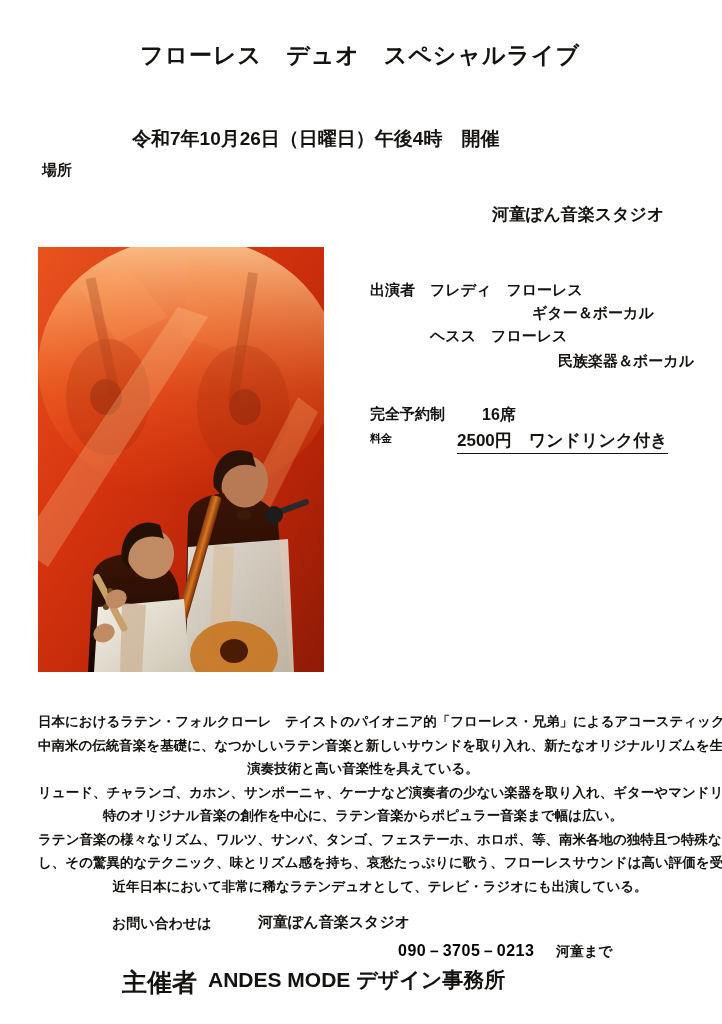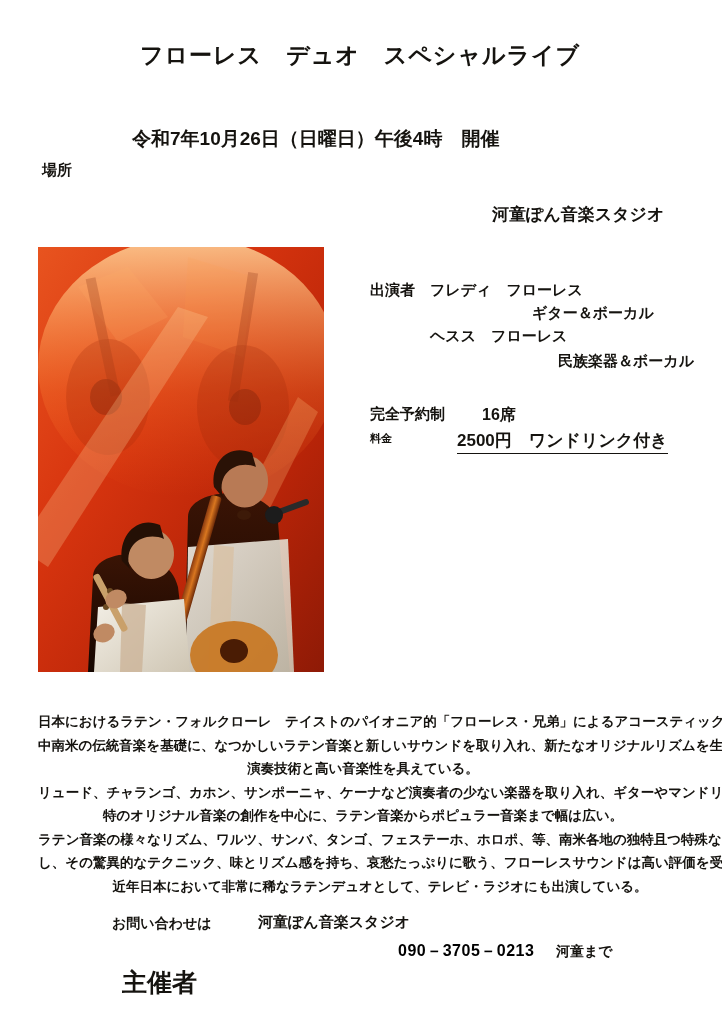--- a/index.html
+++ b/index.html
@@ -361,14 +361,15 @@
     <p>し、その驚異的なテクニック、味とリズム感を持ち、哀愁たっぷりに歌う、フローレスサウンドは高い評価を受けている。</p>
     <p class="indent">近年日本において非常に稀なラテンデュオとして、テレビ・ラジオにも出演している。</p>
   </div>
 
   <div class="contact-label">お問い合わせは</div>
   <div class="contact-studio">河童ぽん音楽スタジオ</div>
   <div class="contact-phone">090－3705－0213</div>
   <div class="contact-person">河童まで</div>
 
   <div class="organizer-label">主催者</div>
+  <div class="organizer-name">ANDES MODE デザイン事務所</div>
 
 </div>
 
 </body></html>

